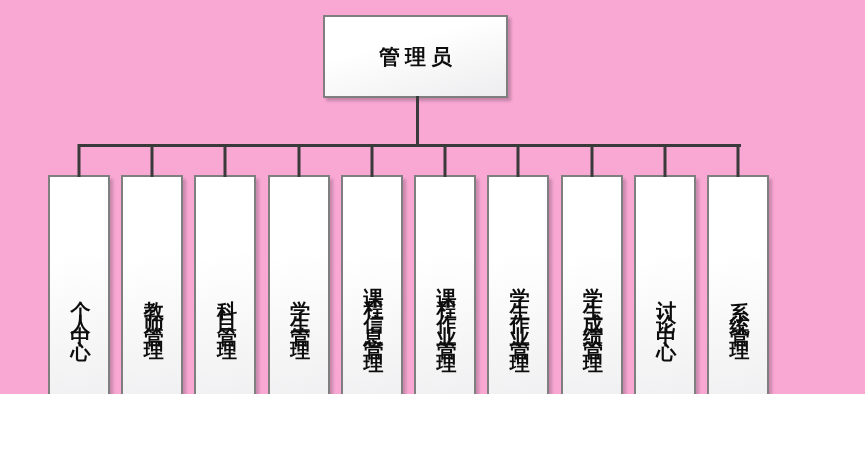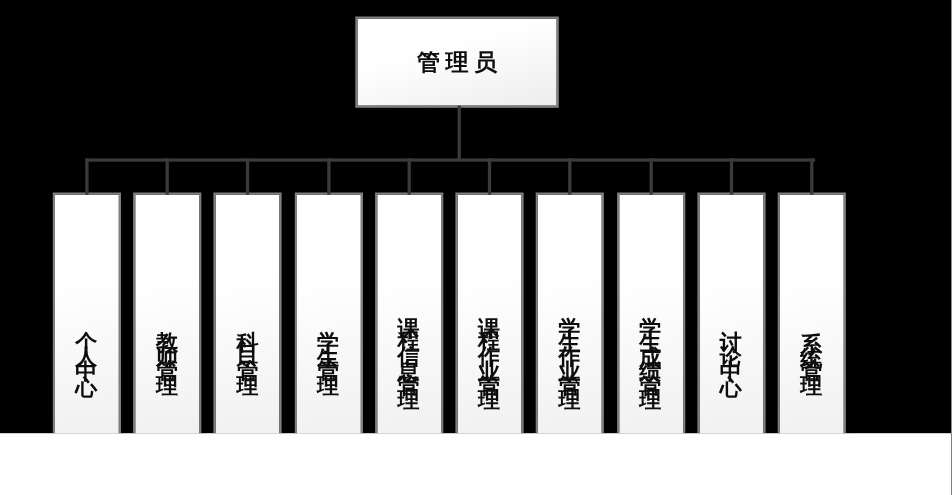--- a/index.html
+++ b/index.html
@@ -5,22 +5,23 @@
   html, body {
     margin: 0;
     padding: 0;
     background: #ffffff;
     font-family: "DejaVu Sans", "Liberation Sans", sans-serif;
   }
   .canvas {
     position: relative;
     width: 865px;
     height: 394px;
-    background: #000000;
+    background: #f9a8d4;
     overflow: hidden;
+    font-family: Liberation Mono, monospace;
   }
 
   
   .root-box {
     position: absolute;
     left: 323px;
     top: 15px;
     width: 185px;
     height: 83px;
     box-sizing: border-box;

